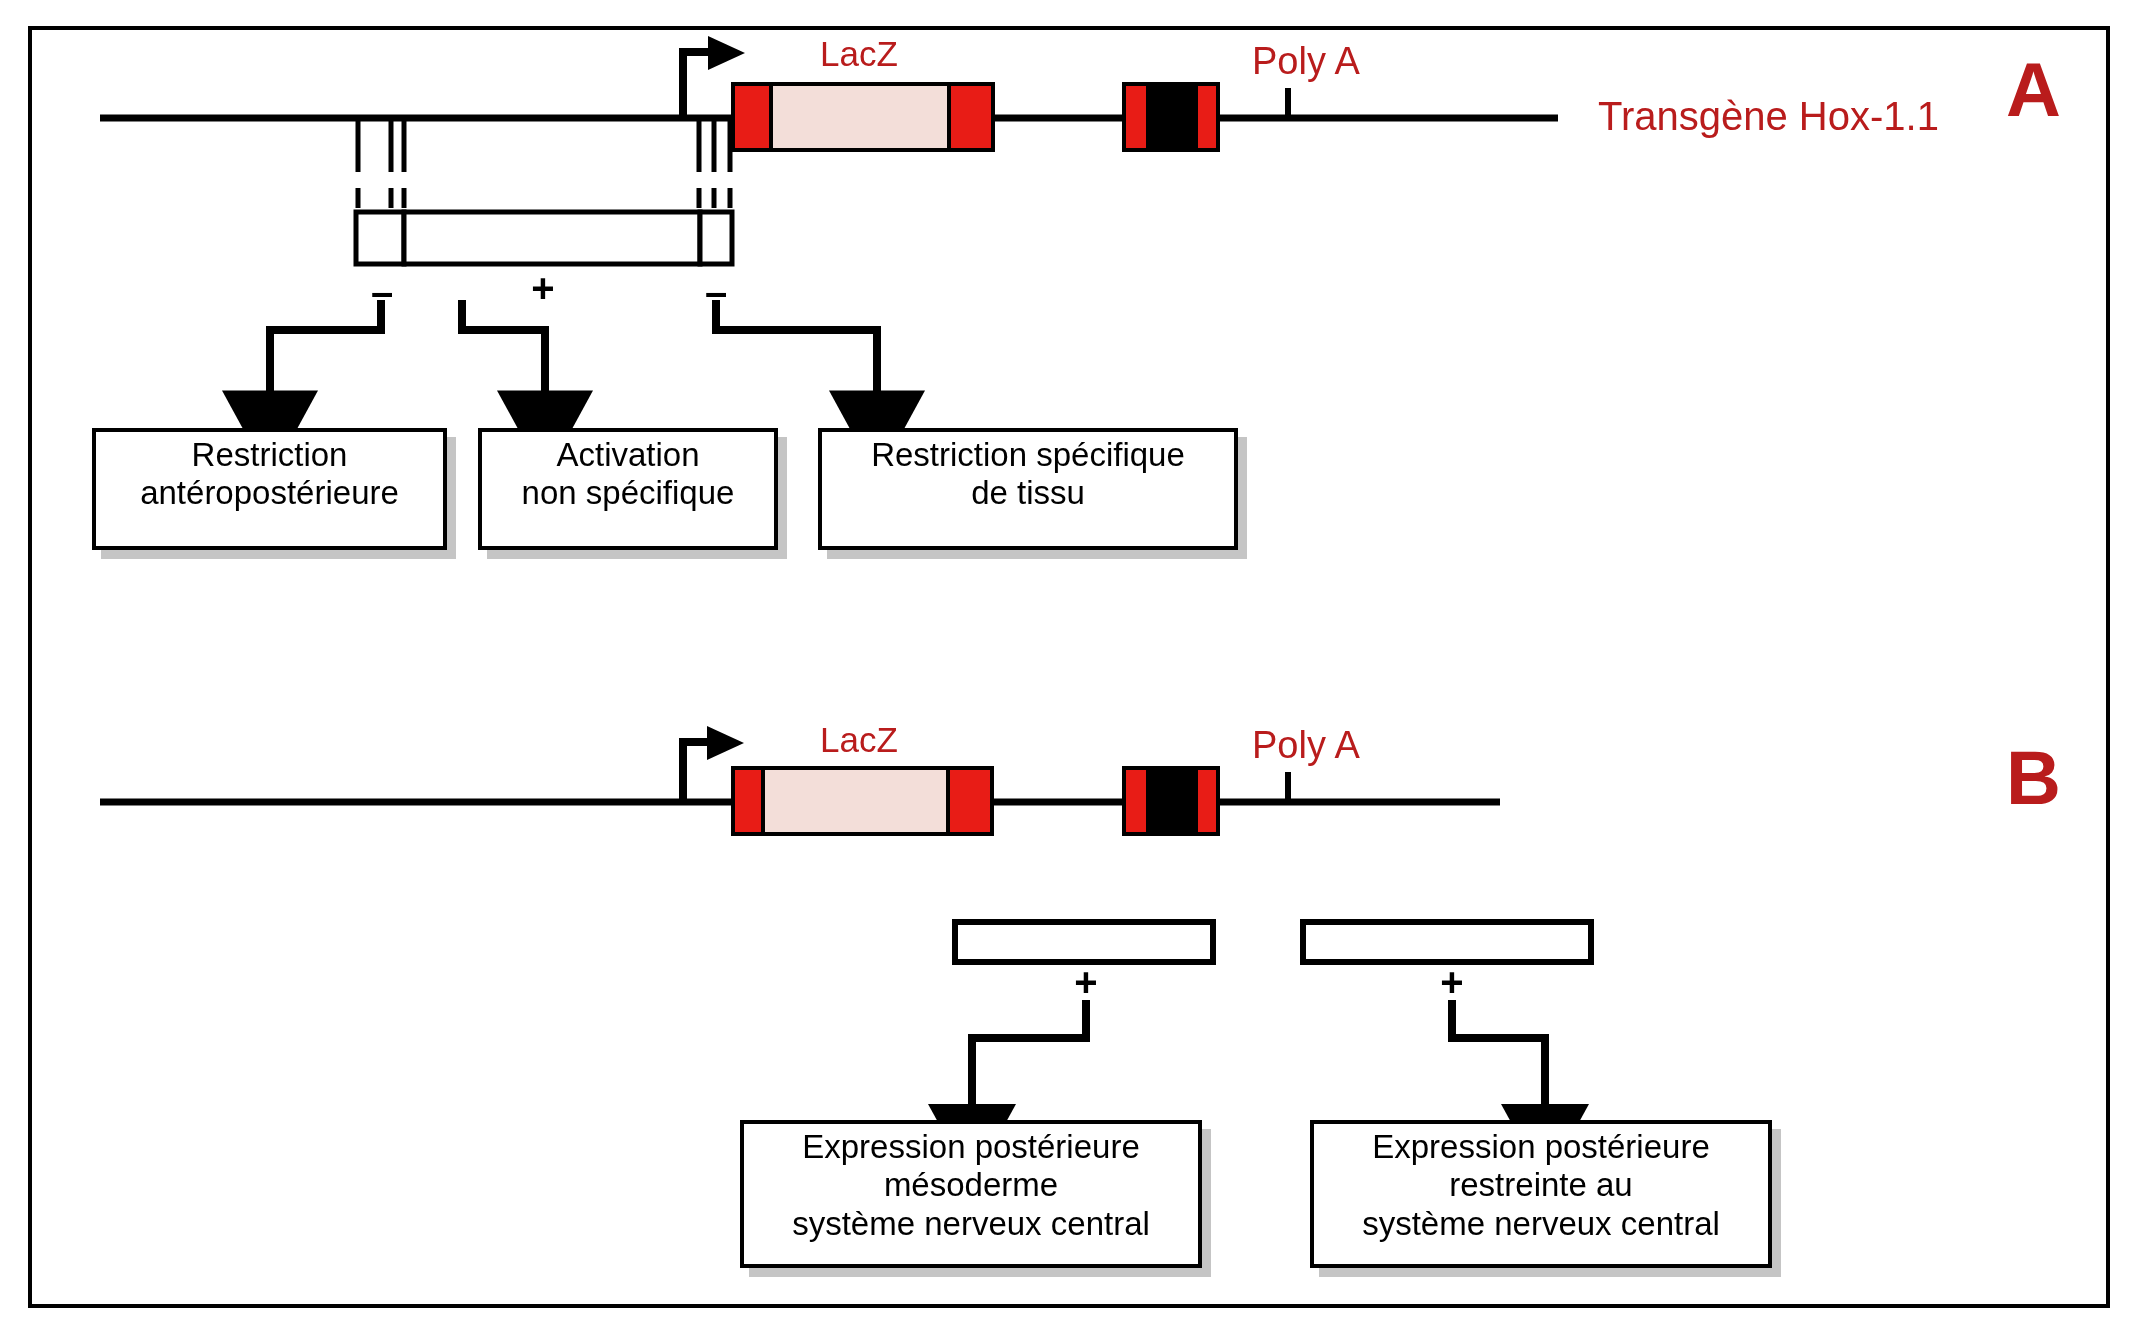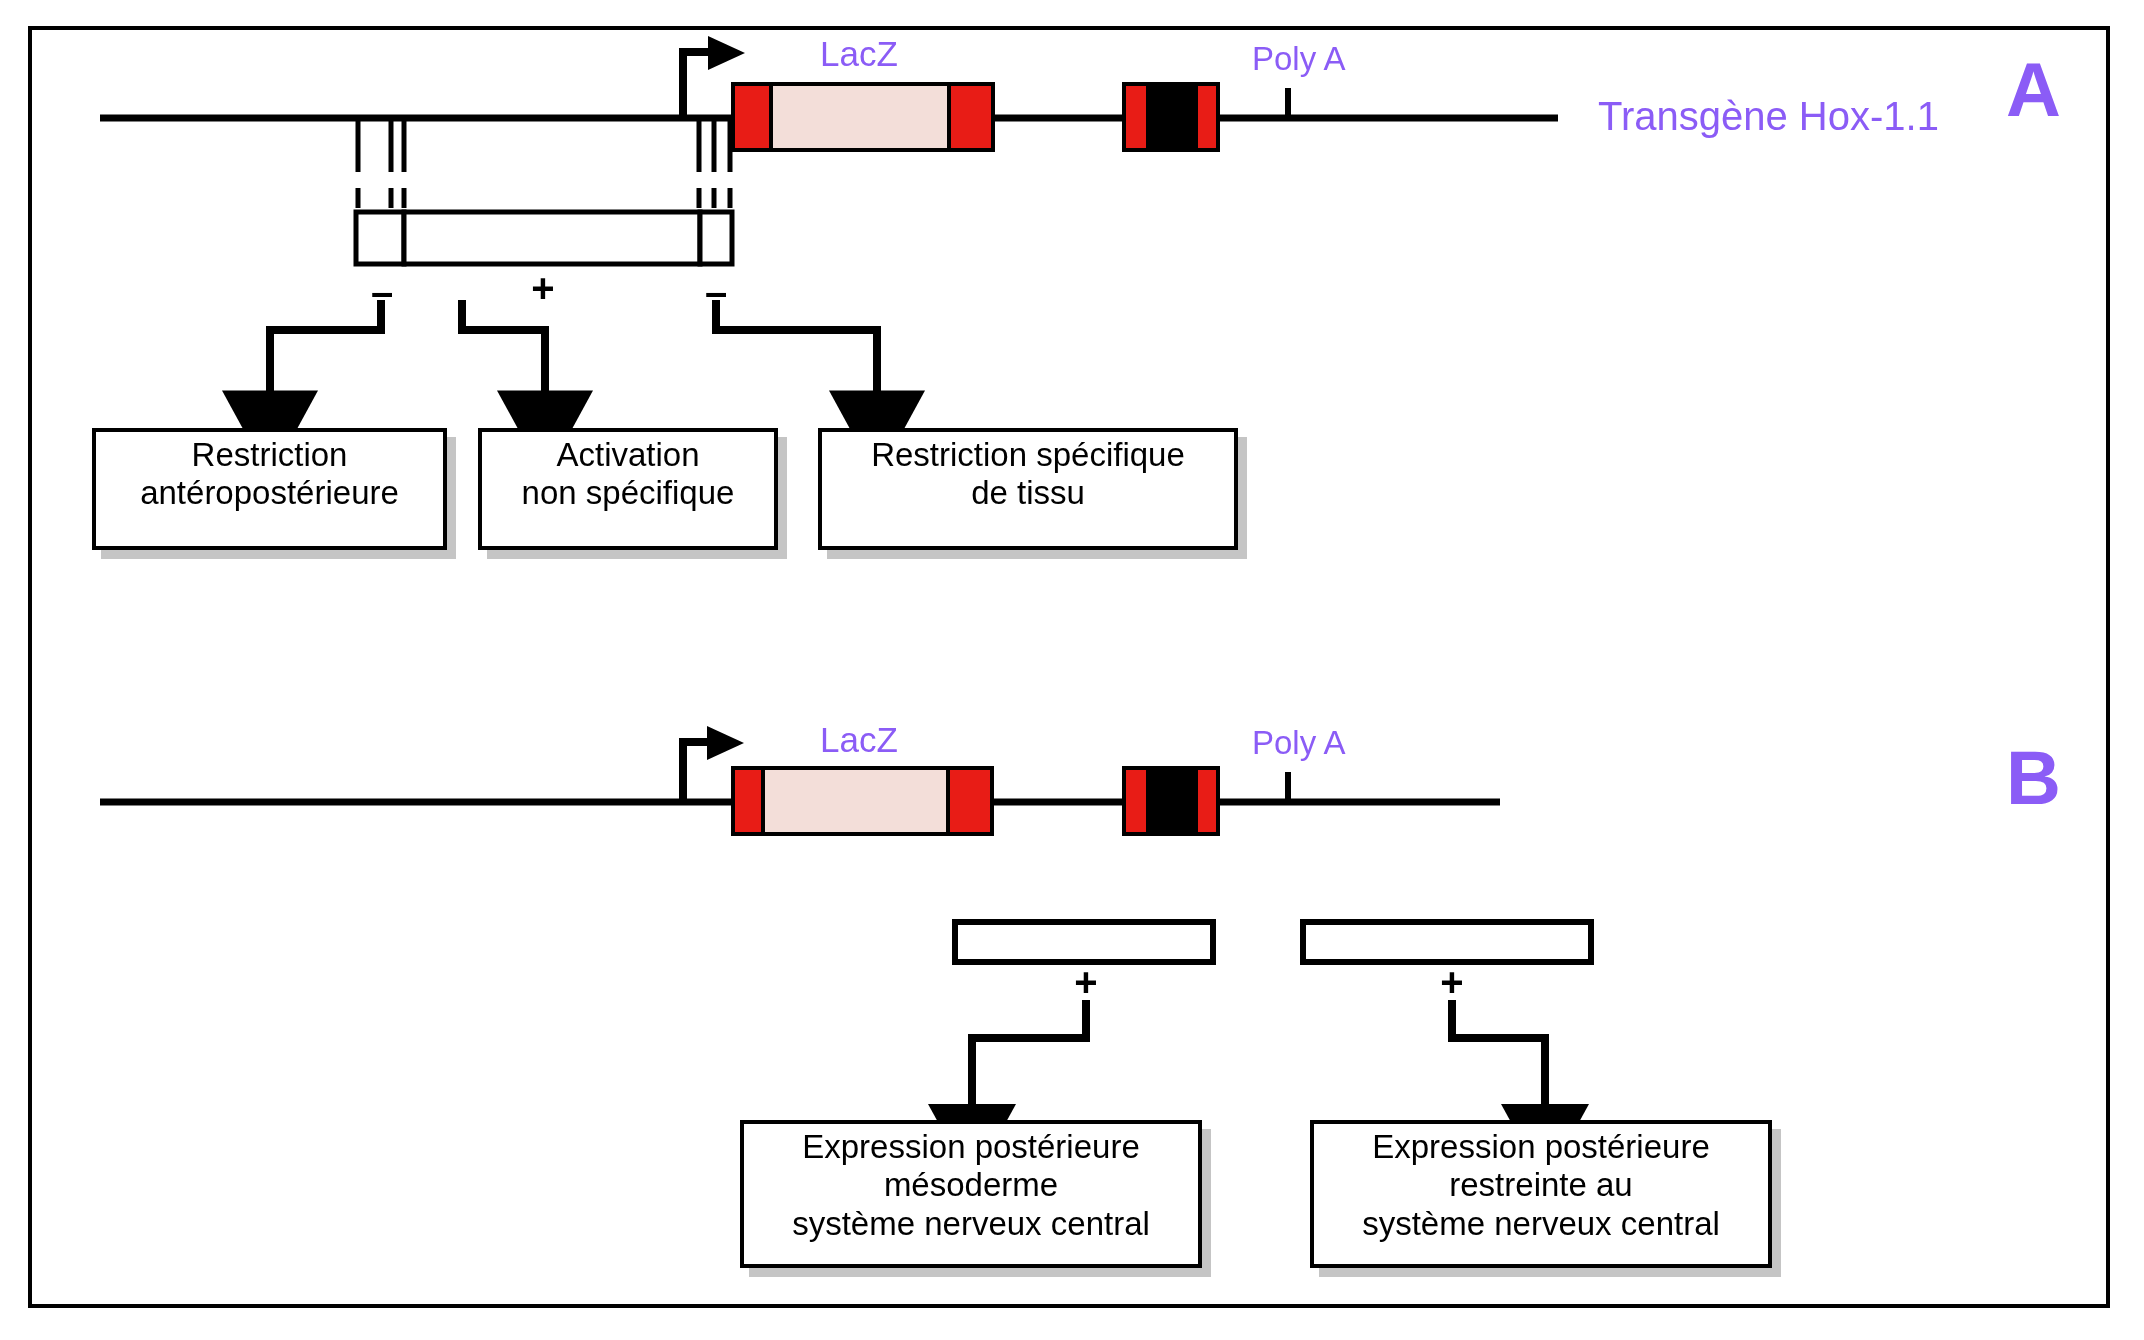--- a/index.html
+++ b/index.html
@@ -49,26 +49,26 @@
     justify-content: center;
     text-align: center;
     line-height: 1.16;
     color: #000000;
     font-size: 33px;
     padding: 4px 10px;
   }
   .txtbox span { display: block; white-space: pre-line; }
   .lbl {
     position: absolute;
-    color: #8b5cf6;
+    color: #b91c1c;
     white-space: nowrap;
     line-height: 1;
   }
   .lbl-lacz  { font-size: 35px; }
-  .lbl-polya { font-size: 33px; text-align: right; }
+  .lbl-polya { font-size: 38px; text-align: right; }
   .lbl-trans { font-size: 40px; }
   .lbl-panel { font-size: 76px; font-weight: bold; letter-spacing: -1px; }
   .sign {
     position: absolute;
     font-size: 40px;
     font-weight: bold;
     color: #000000;
     line-height: 1;
     text-align: center;
   }

